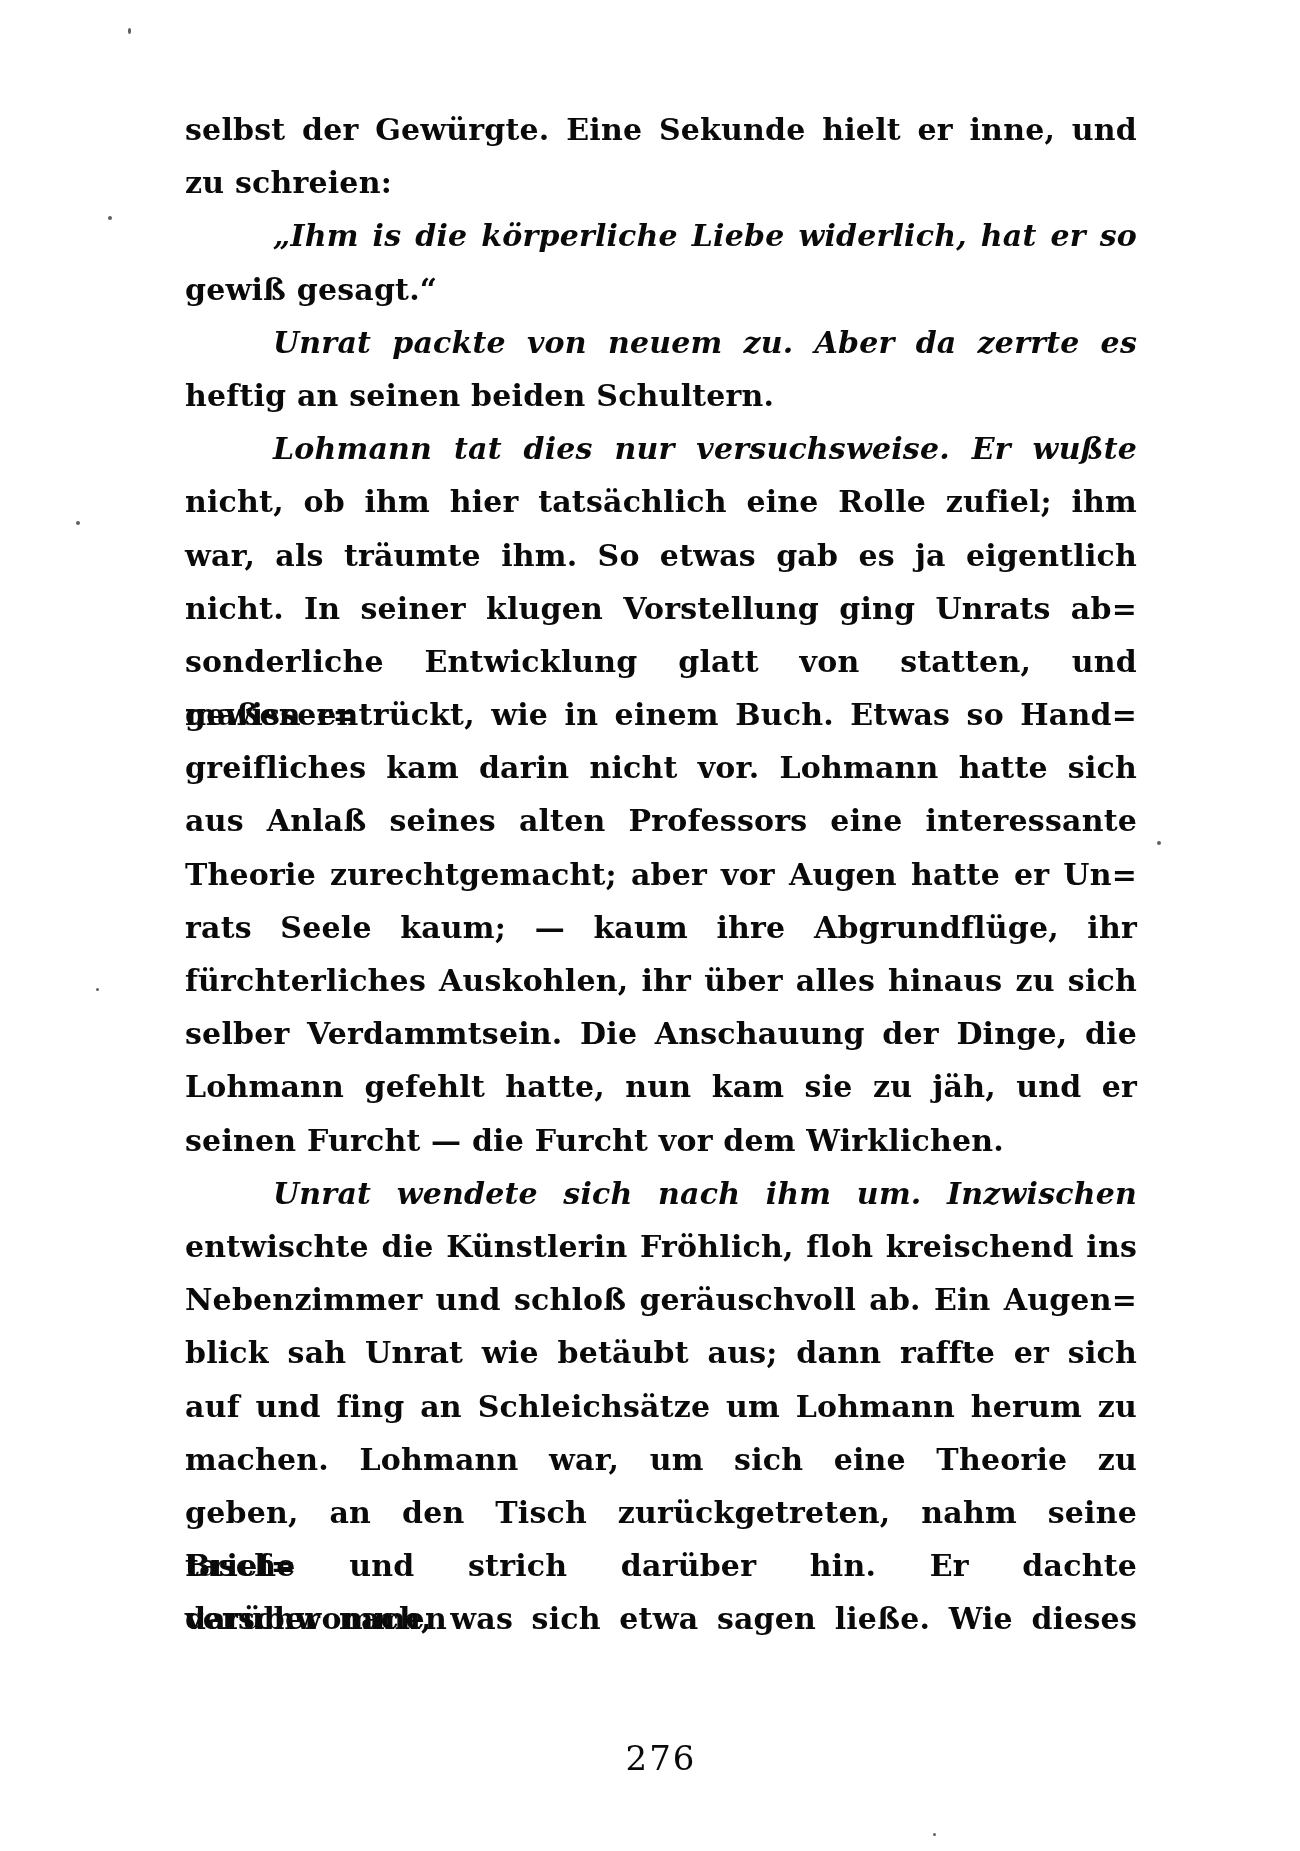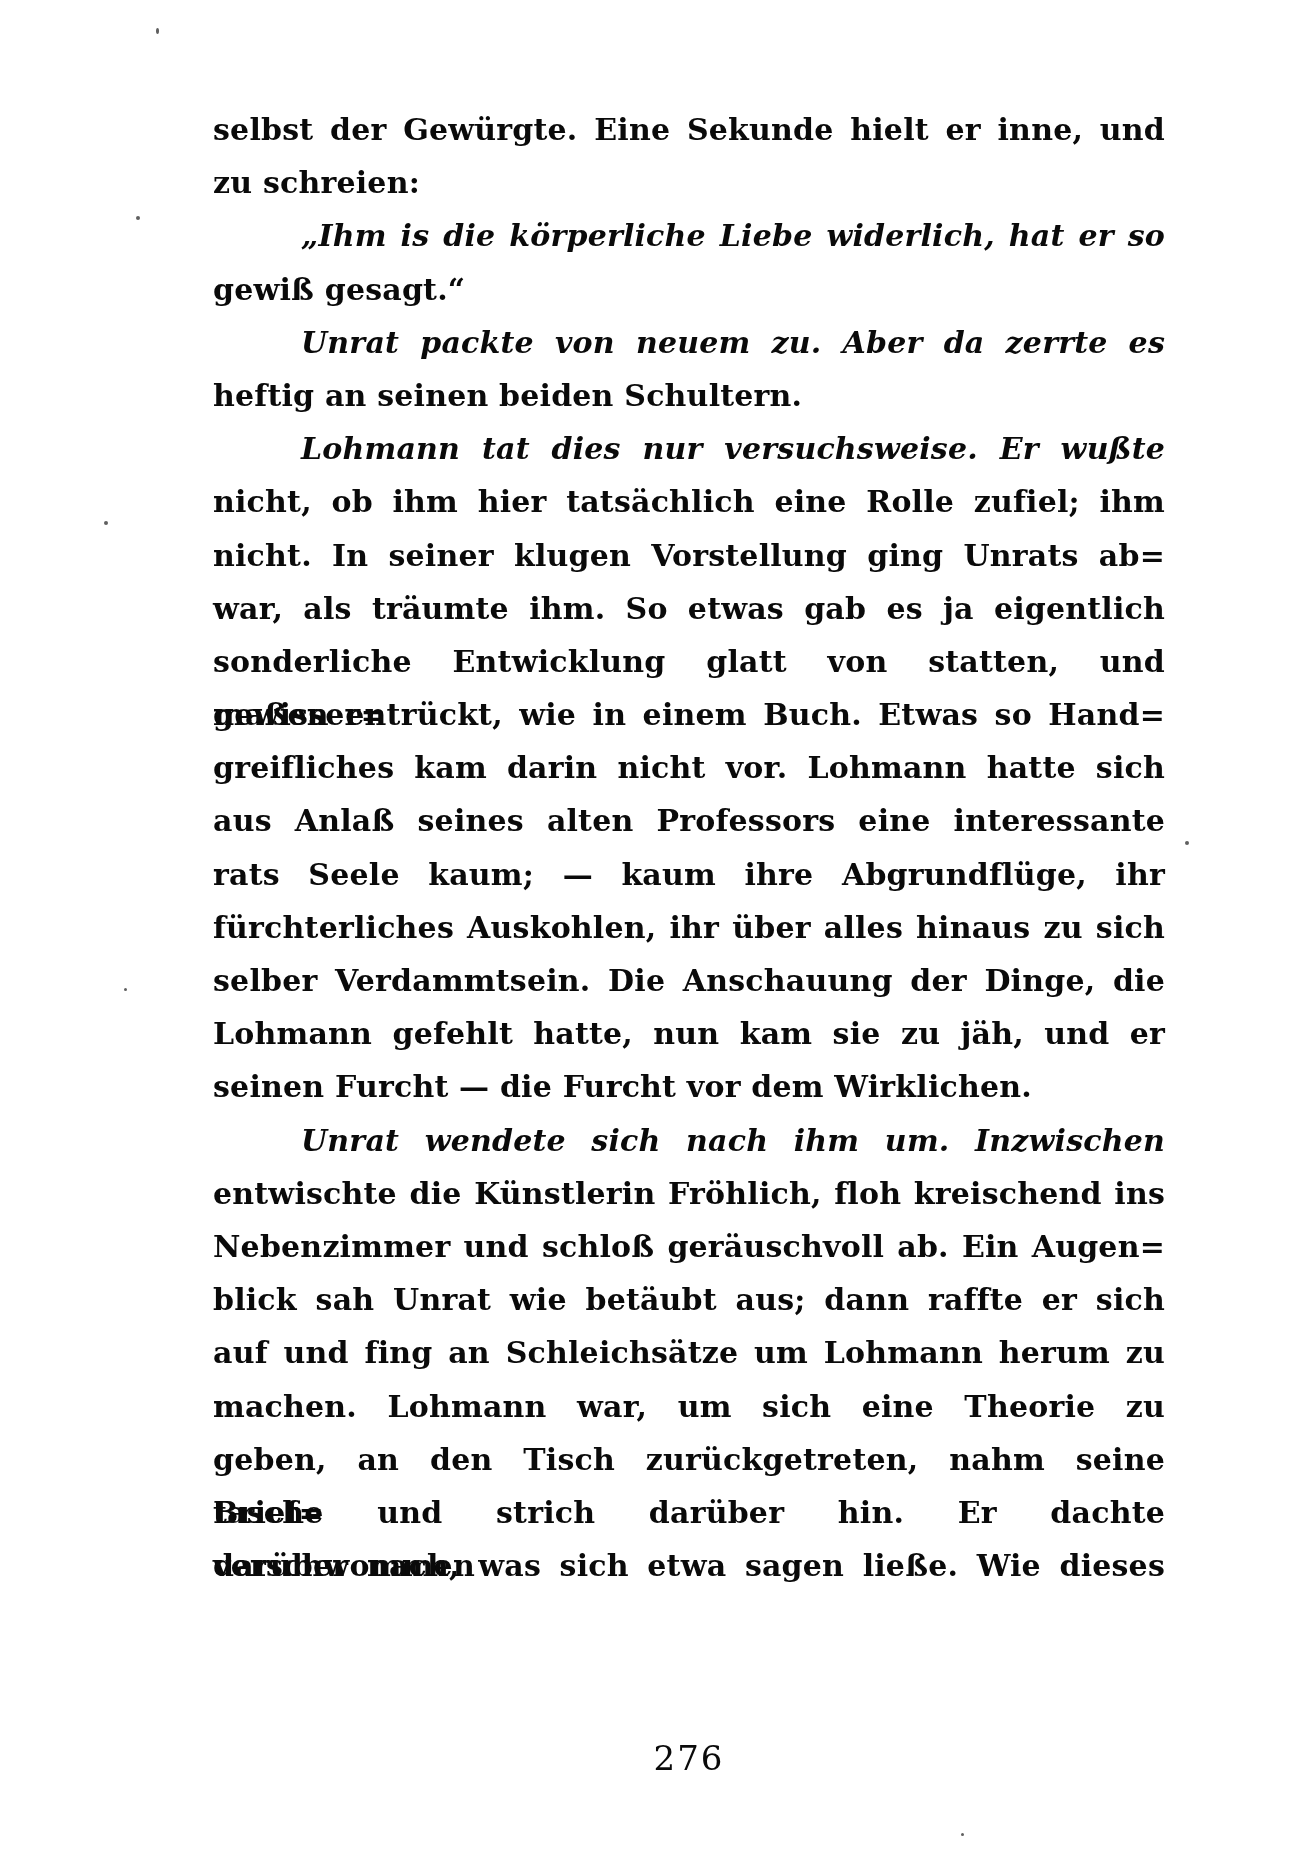--- a/index.html
+++ b/index.html
@@ -7,21 +7,20 @@
     width: 1300px; height: 1851px;
     background: #ffffff;
     position: relative;
     font-family: "DejaVu Serif", "Liberation Serif", serif;
     overflow: hidden;
   }
   .book-page {
     position: absolute; inset: 0;
     background: #ffffff;
     color: #060606;
-    margin-left: 28px;
   }
   .text-block {
     position: absolute;
     left: 185px; top: 103px;
     width: 952px;
   }
   .line {
     height: 53.2px;
     line-height: 53.2px;
     font-size: 30px;
@@ -59,26 +58,27 @@
 
   <div class="text-block">
       <div class="line j">selbst der Gewürgte.  Eine Sekunde hielt er inne, und</div>
       <div class="line">zu schreien:</div>
       <div class="line j ind">„Ihm is die körperliche Liebe widerlich, hat er so</div>
       <div class="line">gewiß gesagt.“</div>
       <div class="line j ind">Unrat packte von neuem zu.  Aber da zerrte es</div>
       <div class="line">heftig an seinen beiden Schultern.</div>
       <div class="line j ind">Lohmann tat dies nur versuchsweise.  Er wußte</div>
       <div class="line j">nicht, ob ihm hier tatsächlich eine Rolle zufiel; ihm</div>
+      <div class="line j">war, als träumte ihm.  So etwas gab es ja eigentlich</div>
       <div class="line j">nicht.  In seiner klugen Vorstellung ging Unrats ab=</div>
-      <div class="line j">war, als träumte ihm.  So etwas gab es ja eigentlich</div>
       <div class="line j">sonderliche Entwicklung glatt von statten, und gewisser=</div>
       <div class="line j">maßen entrückt, wie in einem Buch.  Etwas so Hand=</div>
       <div class="line j">greifliches kam darin nicht vor.  Lohmann hatte sich</div>
       <div class="line j">aus Anlaß seines alten Professors eine interessante</div>
+      <div class="line j">Theorie zurechtgemacht; aber vor Augen hatte er Un=</div>
       <div class="line j">rats Seele kaum; — kaum ihre Abgrundflüge, ihr</div>
       <div class="line j">fürchterliches Auskohlen, ihr über alles hinaus zu sich</div>
       <div class="line j">selber Verdammtsein.  Die Anschauung der Dinge, die</div>
       <div class="line j">Lohmann gefehlt hatte, nun kam sie zu jäh, und er</div>
       <div class="line">seinen Furcht — die Furcht vor dem Wirklichen.</div>
       <div class="line j ind">Unrat wendete sich nach ihm um.  Inzwischen</div>
       <div class="line j">entwischte die Künstlerin Fröhlich, floh kreischend ins</div>
       <div class="line j">Nebenzimmer und schloß geräuschvoll ab.  Ein Augen=</div>
       <div class="line j">blick sah Unrat wie betäubt aus; dann raffte er sich</div>
       <div class="line j">auf und fing an Schleichsätze um Lohmann herum zu</div>

